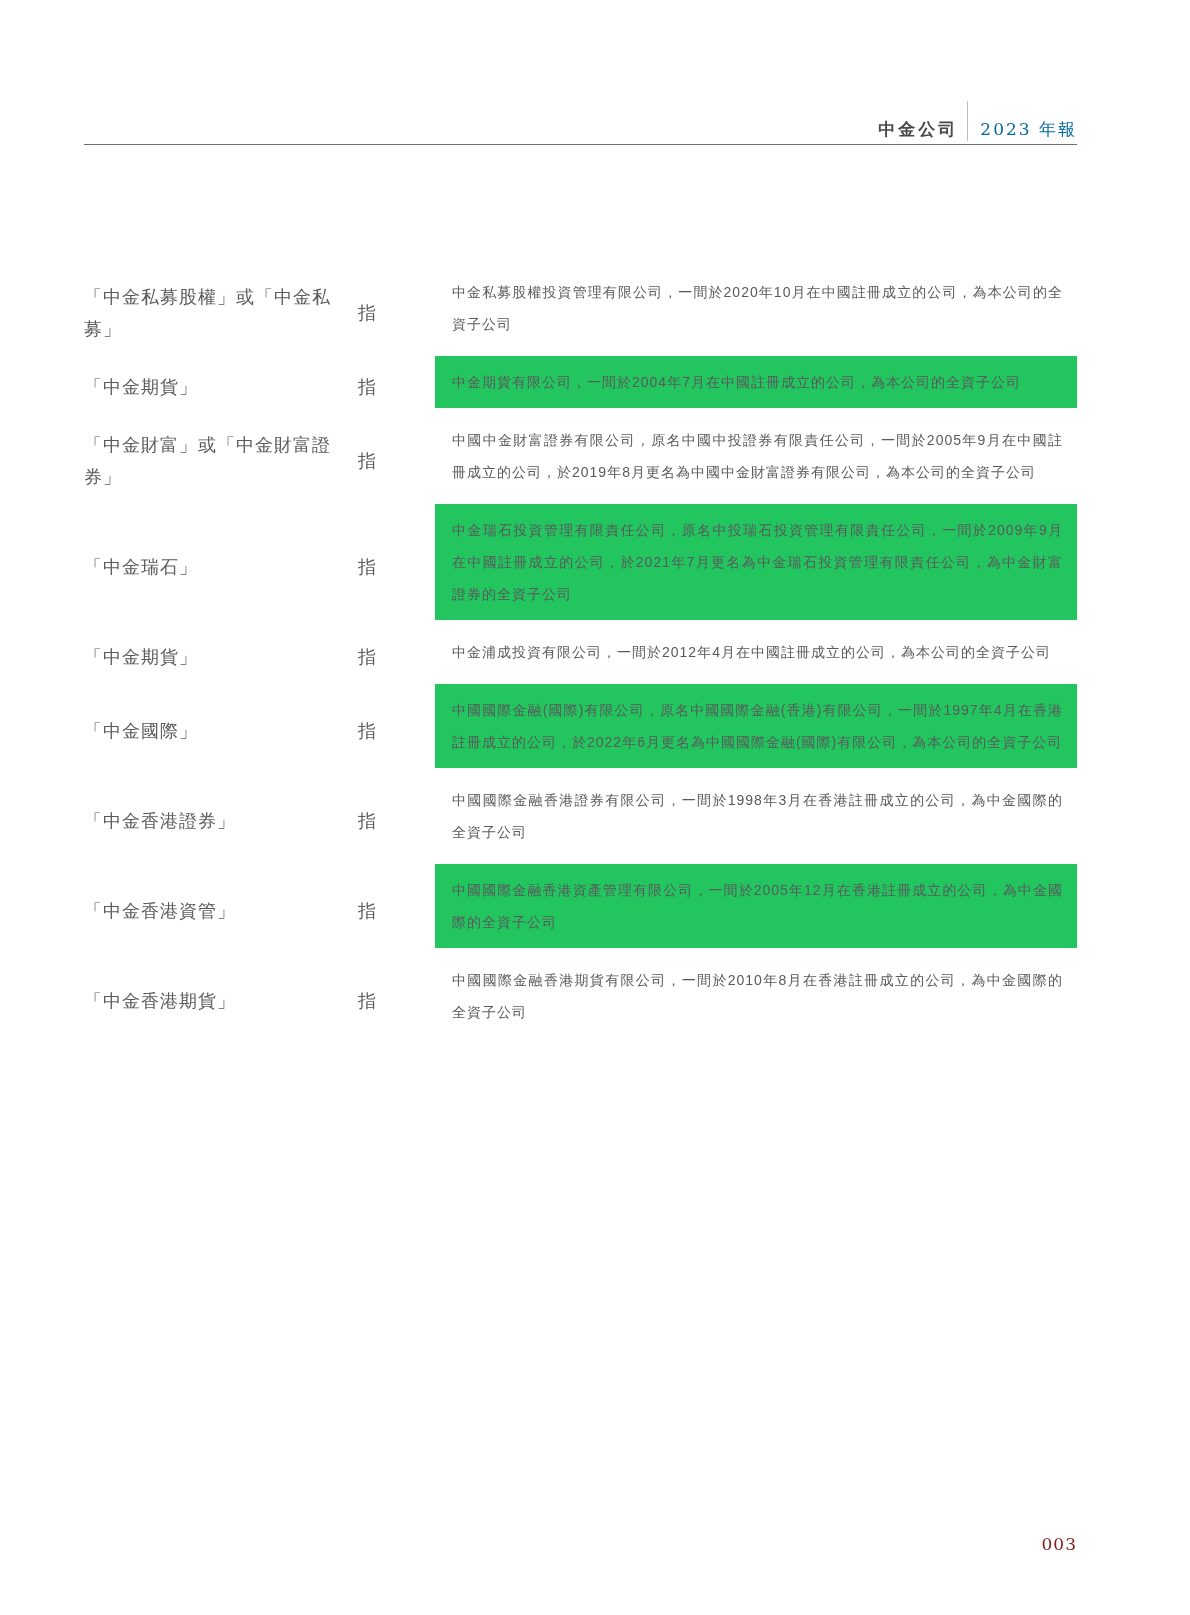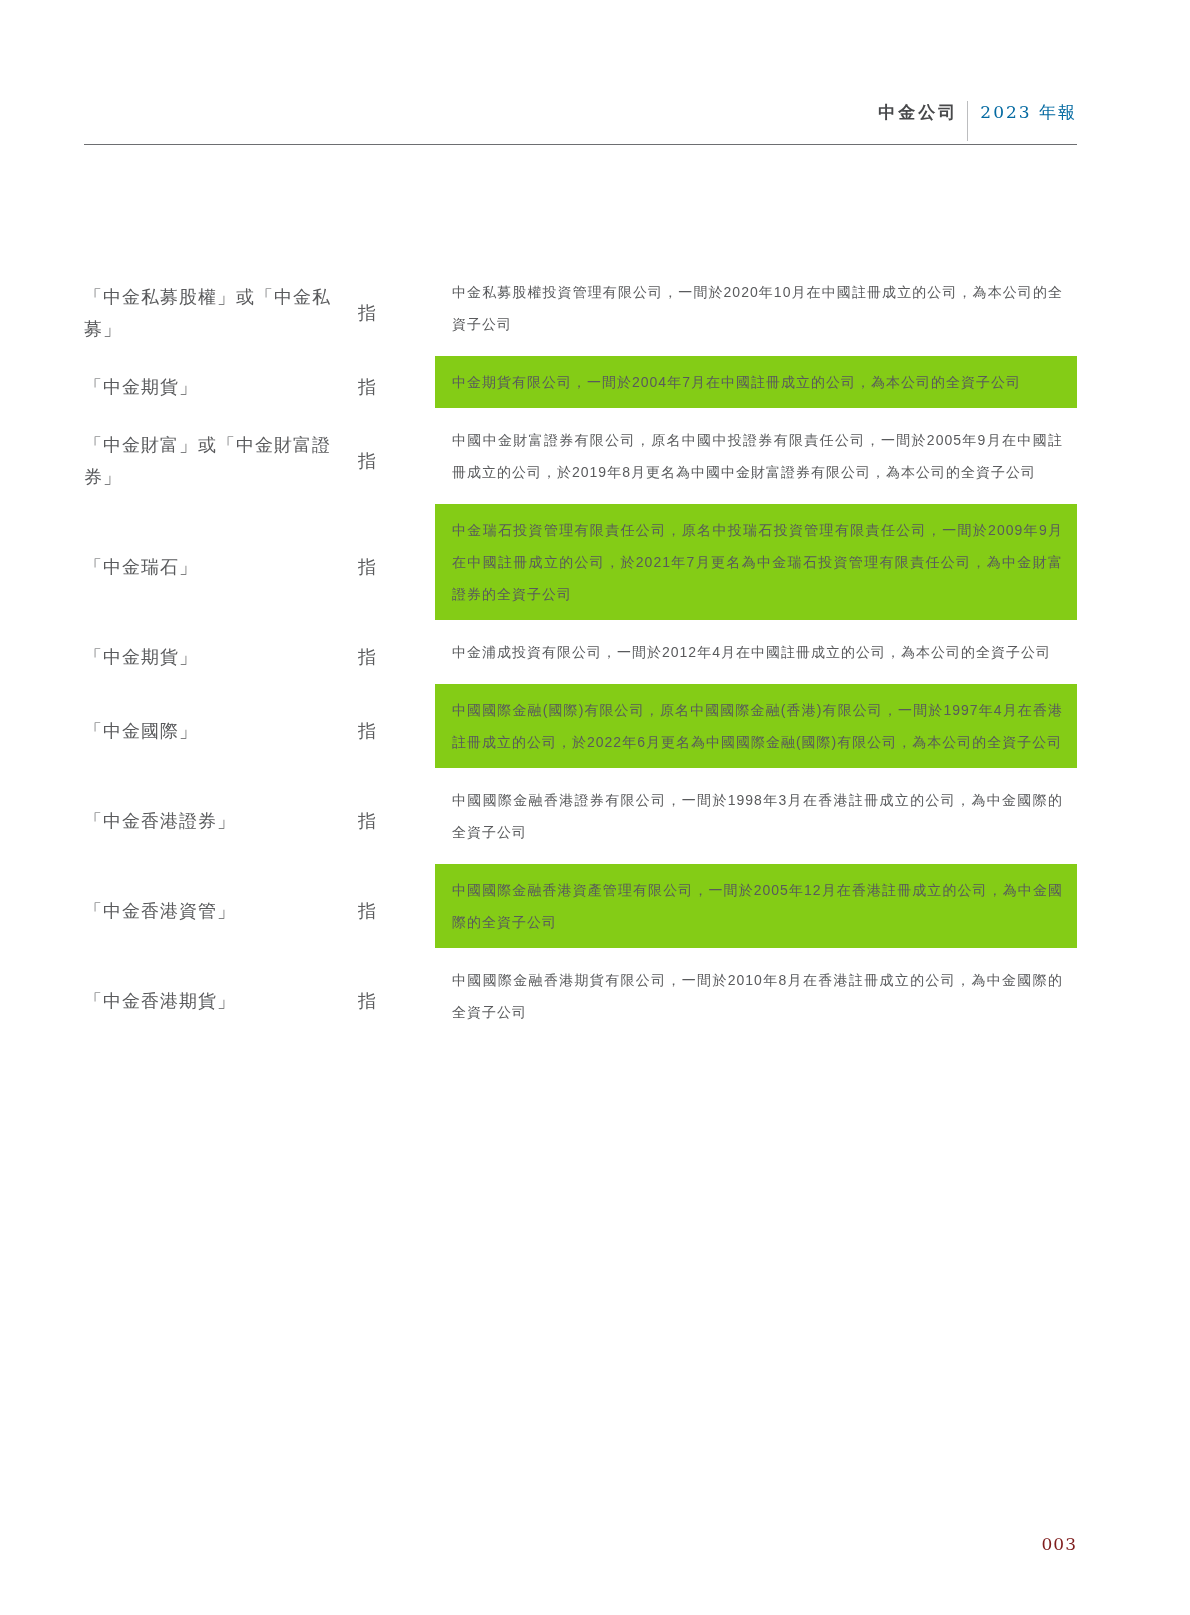--- a/index.html
+++ b/index.html
@@ -15,21 +15,21 @@
     color: #595a5c;
     overflow: hidden;
   }
 
   
   .page-header {
     position: absolute;
     top: 101px;
     right: 113px;
     display: flex;
-    align-items: flex-start;
+    align-items: flex-end;
   }
   .hdr-company {
     font-family: "DejaVu Serif", serif;
     font-weight: 600;
     font-size: 17px;
     color: #48494b;
     letter-spacing: 3px;
   }
   .hdr-divider {
     width: 1px;
@@ -84,21 +84,21 @@
   .def-text {
     flex: 1 1 auto;
     padding: 10px 14px 10px 17px;
     font-size: 14px;
     line-height: 32px;
     letter-spacing: 1px;
     color: #595a5c;
     text-align: justify;
   }
   .def-row.hl .def-text {
-    background: #84cc16;
+    background: #22c55e;
   }
 
   
   .page-number {
     position: absolute;
     top: 1534px;
     right: 113px;
     font-family: "DejaVu Serif", serif;
     font-size: 17px;
     letter-spacing: 1px;

